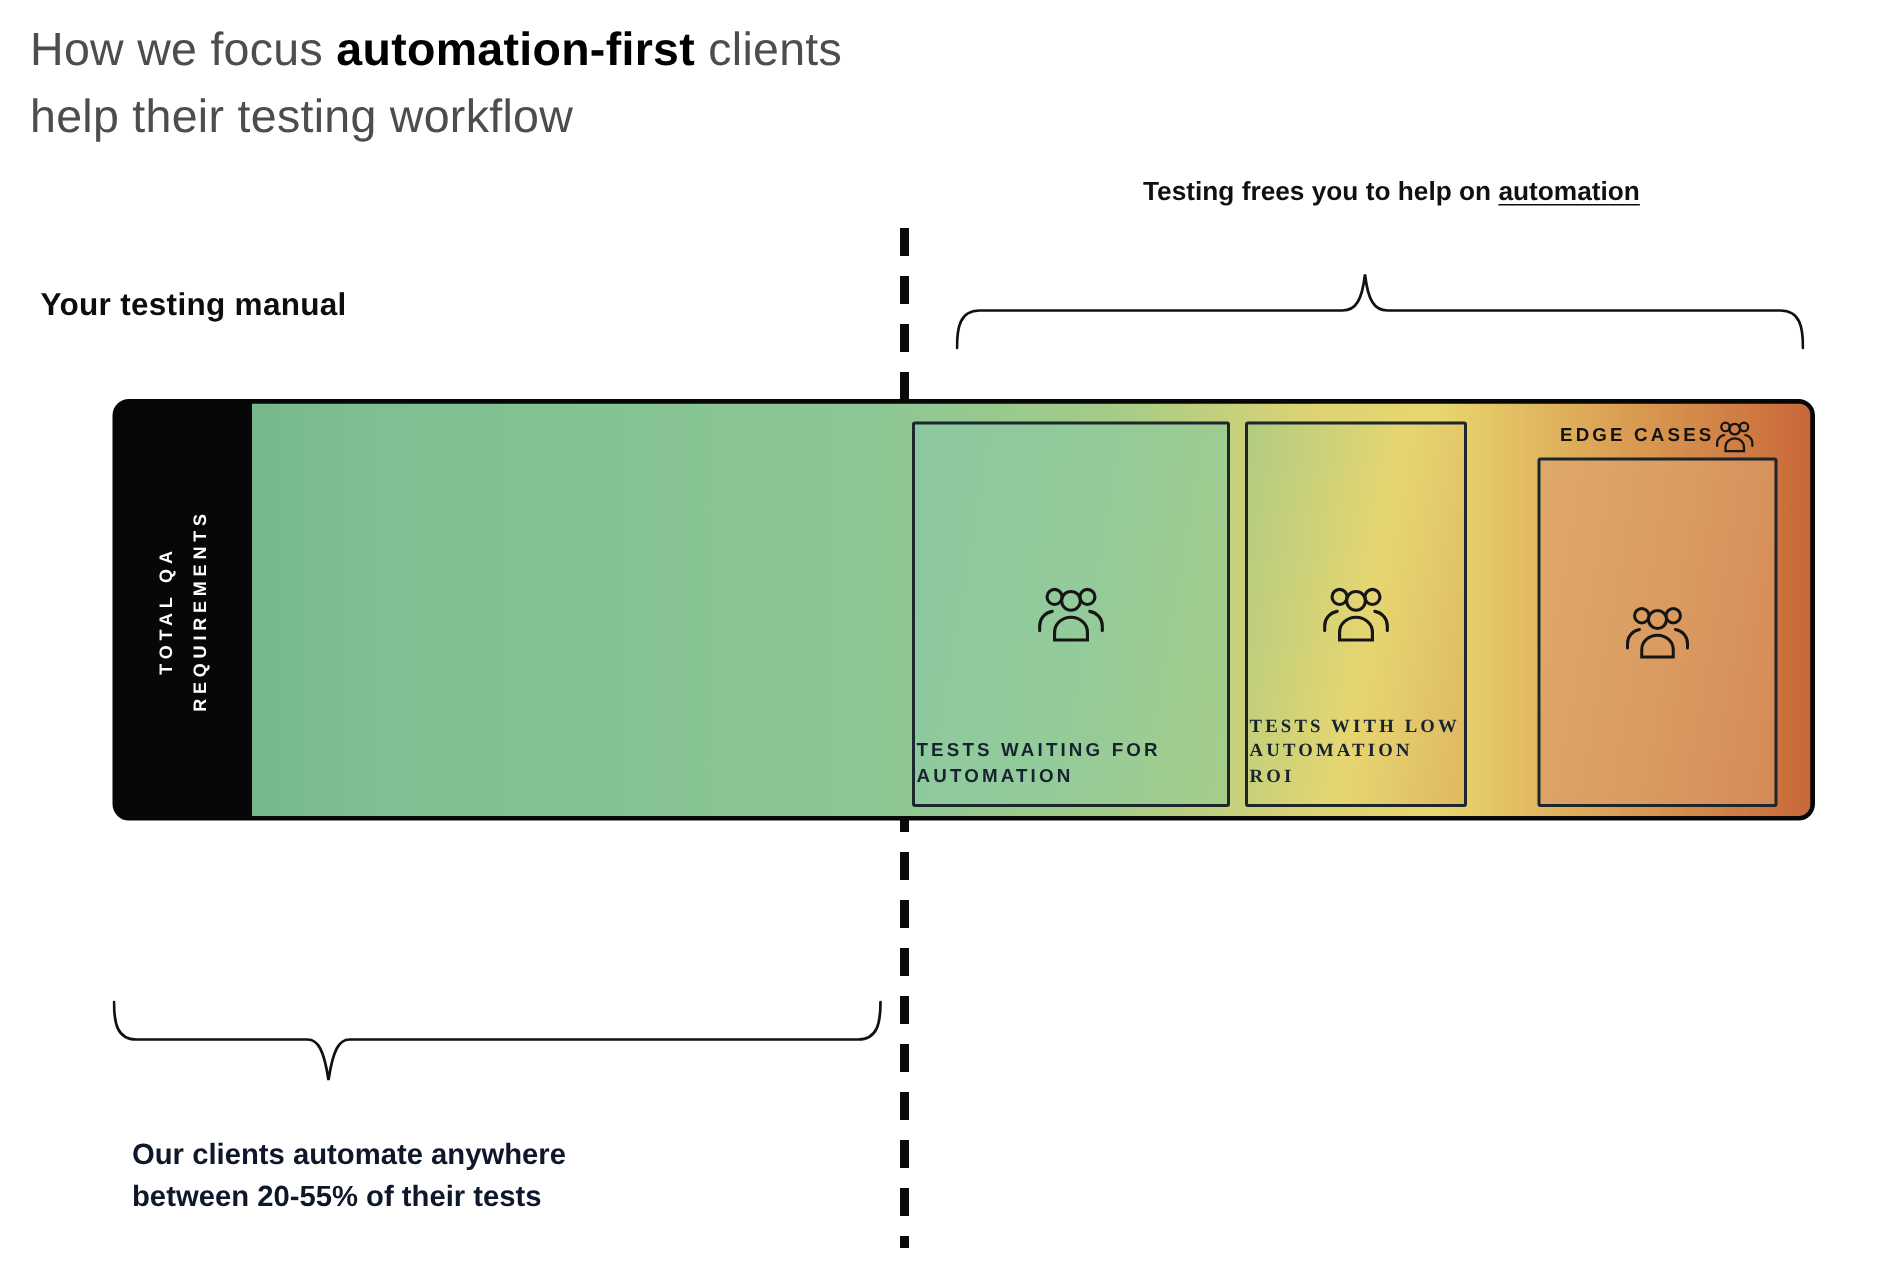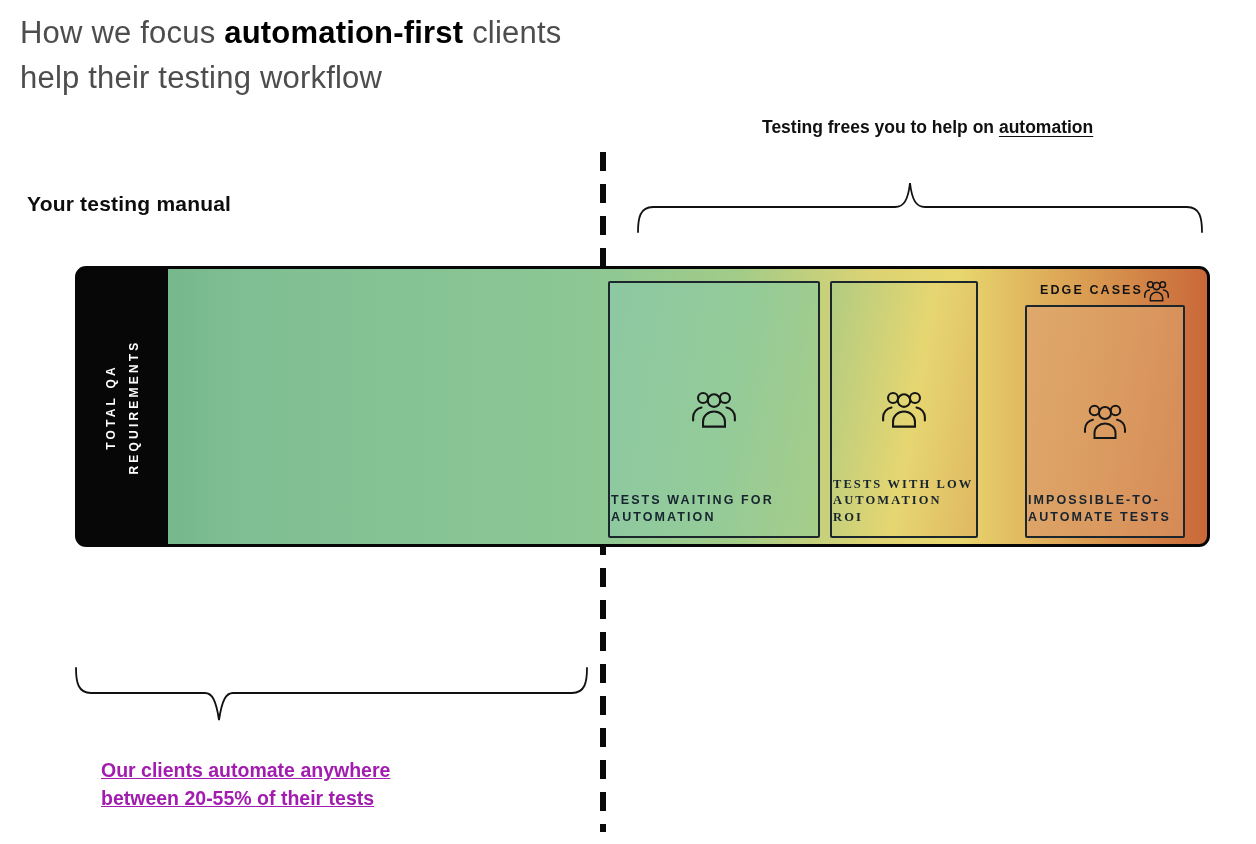--- a/index.html
+++ b/index.html
@@ -91,22 +91,22 @@
   .edge-row {
     position:absolute; left:857px; top:8px; width:160px; height:26px;
     display:flex; align-items:center; justify-content:center;
   }
   .edge-label {
     font-size:12.5px; font-weight:700; letter-spacing:2.1px; color:#131313;
   }
 
   
   .bottom-note {
-    position:absolute; left:101px; top:757px;
-    font-size:19.5px; line-height:27.5px; font-weight:700; color:#a21caf;text-decoration:underline;
+    position:absolute; left:88px; top:757px;
+    font-size:19.5px; line-height:27.5px; font-weight:700; color:#0f172a;
   }
 </style>
 </head>
 <body>
 
 <div class="canvas">
 
   <div class="page-title">
     <span>How we focus </span><b>automation-first</b><span> clients</span><br>
     <span>help their testing workflow</span>
@@ -185,22 +185,20 @@
         <svg class="seg-icon" width="46" height="38" viewBox="0 0 46 38">
           <g fill="none" stroke="#161616" stroke-width="2" stroke-linecap="round">
             <circle cx="12.5" cy="9" r="4.8"></circle>
             <circle cx="33.5" cy="9" r="4.8"></circle>
             <path d="M 3 30.5 V 27.5 A 9.5 9.5 0 0 1 11 18.2"></path>
             <path d="M 43 30.5 V 27.5 A 9.5 9.5 0 0 0 35 18.2"></path>
             <circle cx="23" cy="11.5" r="6"></circle>
             <path d="M 12.5 36.5 V 31.5 A 10.5 9.5 0 0 1 33.5 31.5 V 36.5 Z"></path>
           </g>
         </svg>
-        <div class="seg-label">IMPOSSIBLE-TO-
-AUTOMATE TESTS</div>
       </div>
 
     </div>
   </div>
 
   <div class="bottom-note">
     <span>Our clients automate anywhere</span><br>
     <span>between 20-55% of their tests</span>
   </div>
 

